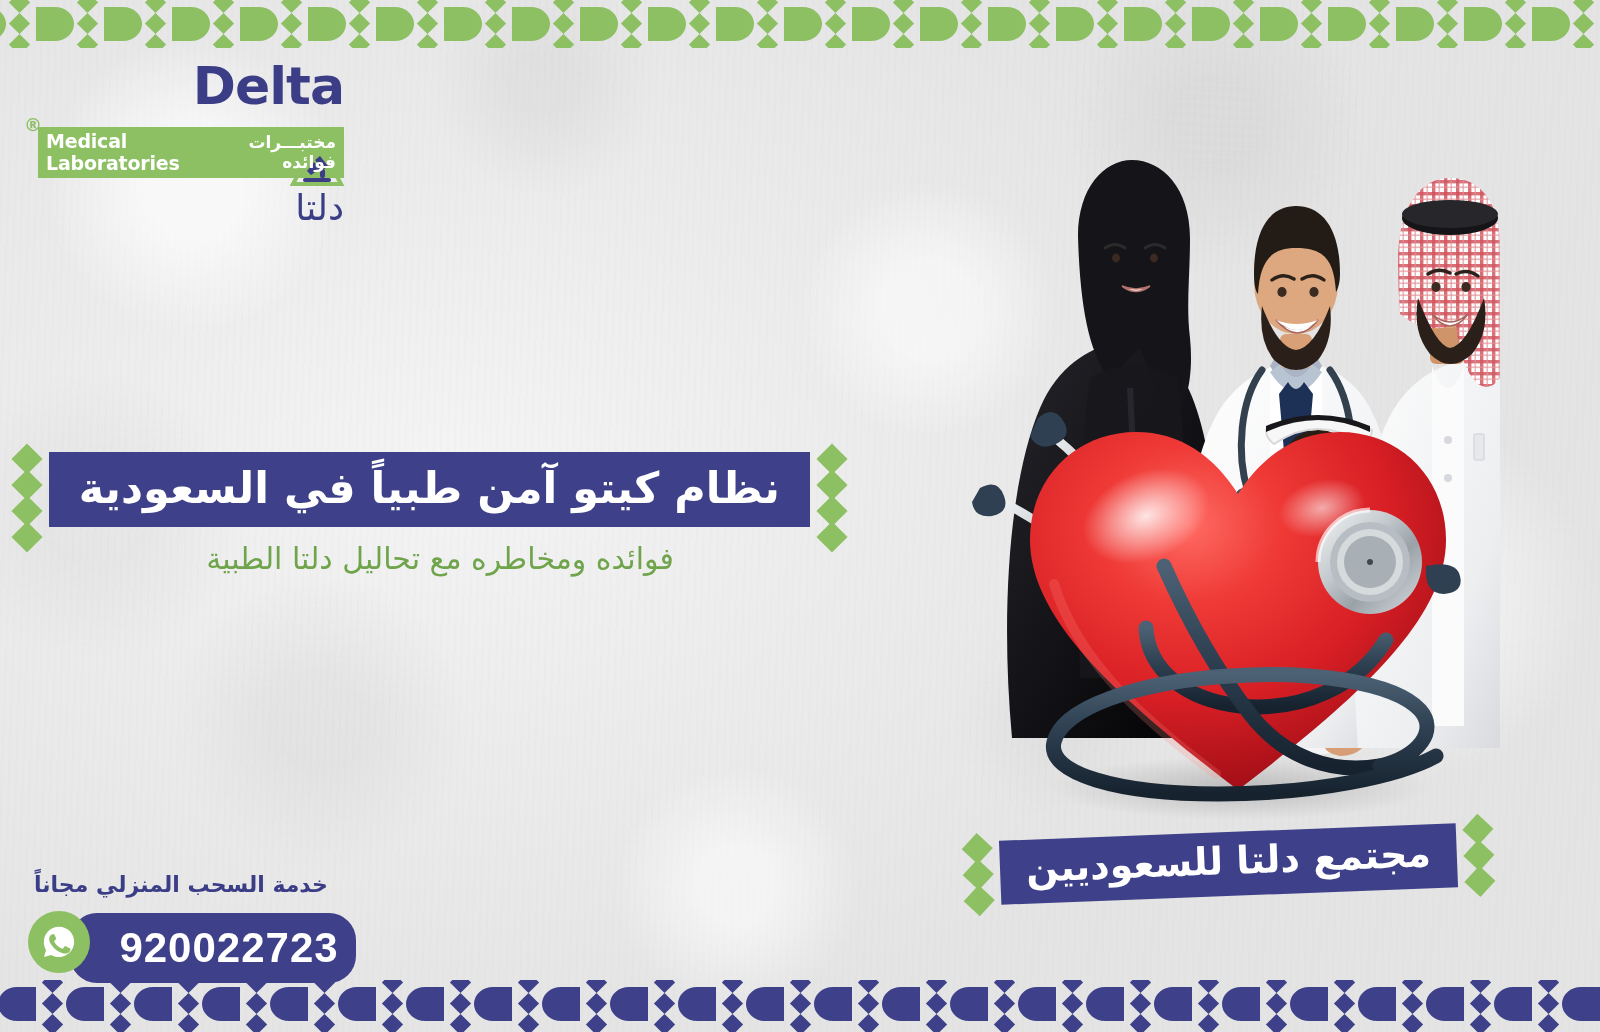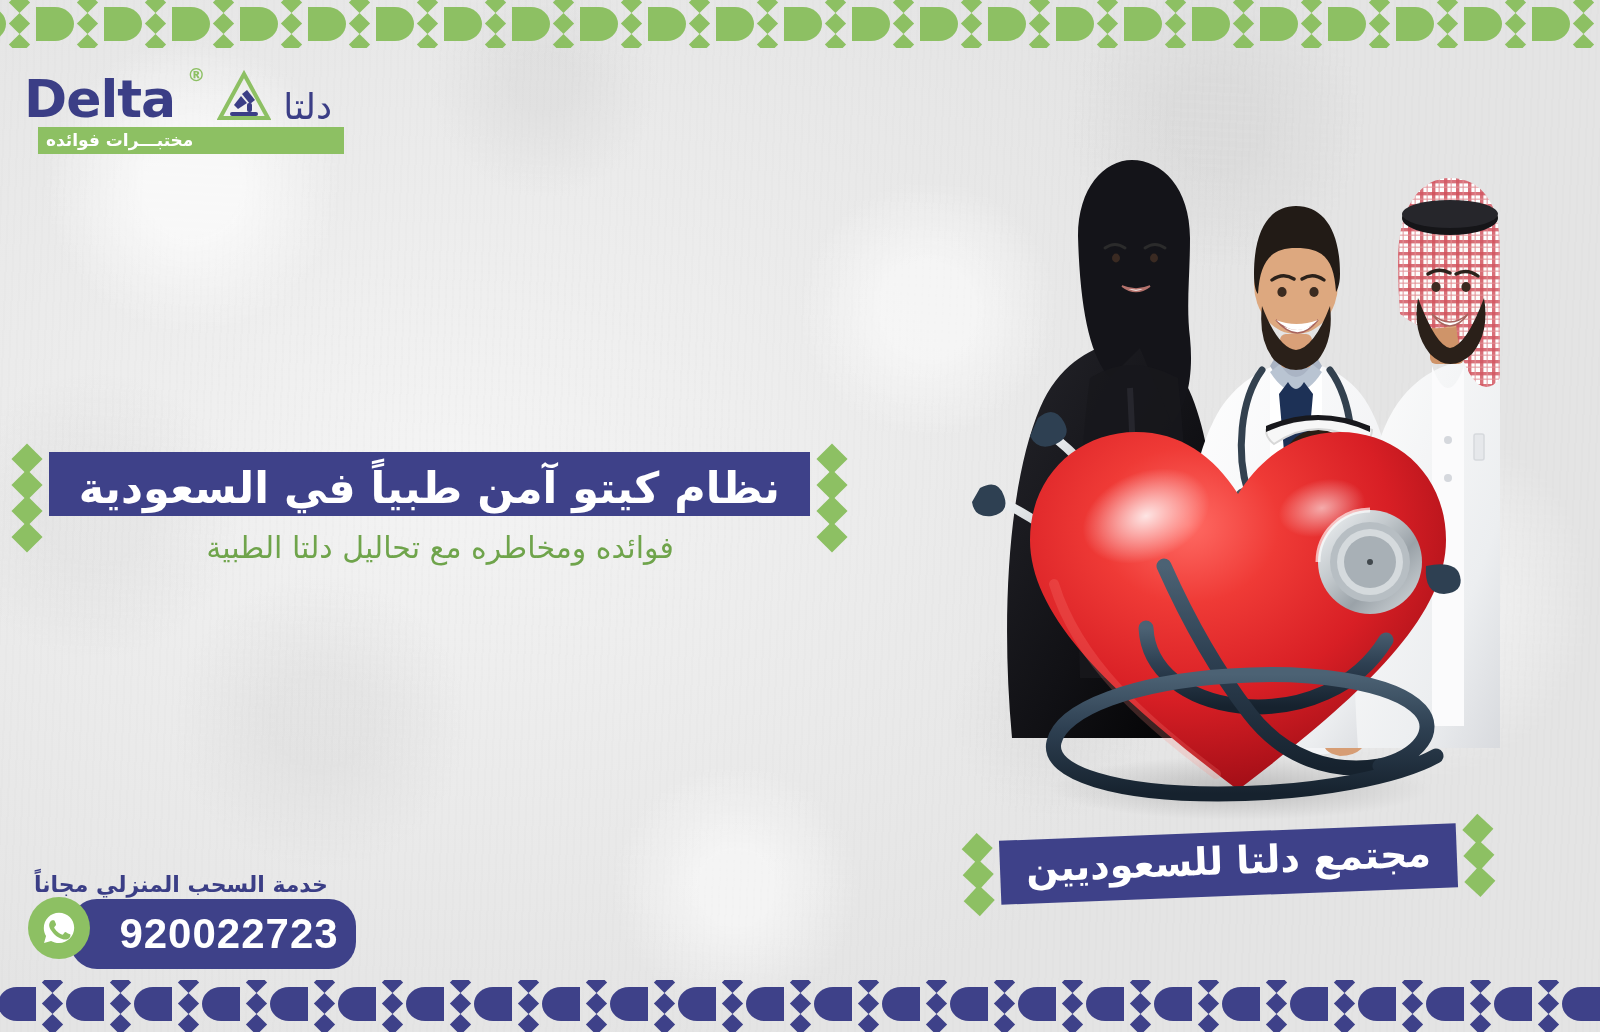--- a/index.html
+++ b/index.html
@@ -47,21 +47,21 @@
   }
   .border-top .orn-d { left:0; background:#8DC063; }
   .border-bottom .orn-d { right:0; background:#3E4189; border-radius:50% 0 0 50%/50% 0 0 50%; }
   .orn-dia { position:absolute; width:15px; height:15px; transform:rotate(45deg); }
   .border-top .orn-dia { right:9px; background:#8DC063; }
   .border-bottom .orn-dia { left:9px; background:#3E4189; }
   .d1 { top:-5px; } .d2 { top:16px; } .d3 { top:37px; }
 
   
   #logo { position:absolute; left:24px; top:62px; width:320px; }
-  .logo-top { display:flex; align-items:flex-end; justify-content:flex-start; direction:ltr; gap:12px; height:62px; }
+  .logo-top { display:flex; align-items:flex-end; justify-content:flex-start; direction:ltr; gap:1px; height:62px;flex-direction:column; }
   .logo-word {
     font-family:"DejaVu Sans","Liberation Sans",sans-serif;
     font-weight:bold; font-size:52px; color:#3B3E86; letter-spacing:-1px; line-height:.95;
   }
   .logo-reg { font-size:18px; color:#8DC063; font-weight:bold; align-self:flex-start; margin-top:2px; }
   .logo-mark { width:54px; height:54px; flex:0 0 54px; }
   .logo-ar {
     font-size:36px; font-weight:normal; color:#3B3E86; line-height:.95;
     font-family:"DejaVu Sans",sans-serif; direction:rtl;
   }
@@ -71,21 +71,21 @@
     padding:3px 8px 4px 8px; width:306px; direction:ltr;
   }
   .logo-bar .en { font-size:19px; font-weight:bold; letter-spacing:-.2px; }
   .logo-bar .ar { font-size:17px; font-weight:bold; direction:rtl; letter-spacing:1px; }
 
   
   #headline-block { position:absolute; right:790px; top:452px; width:740px; text-align:center; }
   .ribbon { position:relative; display:inline-block; }
   .ribbon-body {
     background:#3E4189; color:#ffffff;
-    padding:13px 30px 4px 30px;
+    padding:13px 30px 15px 30px;
     font-size:43px; font-weight:bold; line-height:1.1;
     white-space:nowrap; letter-spacing:0px;
     font-family:"DejaVu Sans",sans-serif;
   }
   .chev { position:absolute; top:0; height:100%; width:22px; }
   .chev-l { left:-22px; } .chev-r { right:-22px; }
   .chev i {
     position:absolute; width:22px; height:22px; background:#8DC063; transform:rotate(45deg); left:-11px;
   }
   .chev-r i { left:11px; }
@@ -100,21 +100,21 @@
   #community-ribbon {
     position:absolute; left:1000px; top:832px; transform:rotate(-2.2deg); transform-origin:center;
   }
   #community-ribbon .ribbon-body { font-size:38px; padding:9px 26px 13px 26px; }
   #community-ribbon .chev i:nth-child(4){ display:none; }
 
   
   #contact { position:absolute; left:28px; top:872px; width:330px; }
   .contact-note {
     color:#3B3E86; font-size:22px; font-weight:bold; text-align:center;
-    padding-right:24px; margin-bottom:2px; font-family:"DejaVu Sans",sans-serif;
+    padding-right:24px; margin-bottom:16px; font-family:"DejaVu Sans",sans-serif;
   }
   .phone-row { position:relative; height:58px; }
   .phone-pill {
     position:absolute; left:42px; top:0; height:70px; width:286px;
     background:#3E4189; border-radius:27px;
     display:flex; align-items:center; justify-content:center;
     color:#ffffff; font-size:42px; font-weight:700; direction:ltr;
     letter-spacing:1px; padding-left:32px;
     font-family:"Liberation Sans",sans-serif;
   }
@@ -292,20 +292,21 @@
           <path d="M27 4 L51 48 L3 48 Z" fill="none" stroke="#8DC063" stroke-width="4"></path>
           <path d="M30 20 L38 30 L33 34 L25 24 Z" fill="#3B3E86"></path>
           <path d="M24 26 L30 33 L21 39 L17 35 Z" fill="#3B3E86"></path>
           <rect x="30" y="33" width="5" height="9" rx="2" fill="#3B3E86"></rect>
           <rect x="13" y="42" width="28" height="4" rx="2" fill="#3B3E86"></rect>
         </svg>
       </span>
       <span class="logo-ar">دلتا</span>
     </div>
     <div class="logo-bar">
+      <span class="en">Medical Laboratories</span>
       <span class="ar">مختبـــرات فوائده</span>
     </div>
   </div>
 
   <div id="photo">
     <svg viewBox="0 0 560 830" width="560" height="830">
       <defs>
         <linearGradient id="coat" x1="0" y1="0" x2="1" y2="1">
           <stop offset="0%" stop-color="#ffffff"></stop>
             <stop offset="60%" stop-color="#f2f3f5"></stop>

